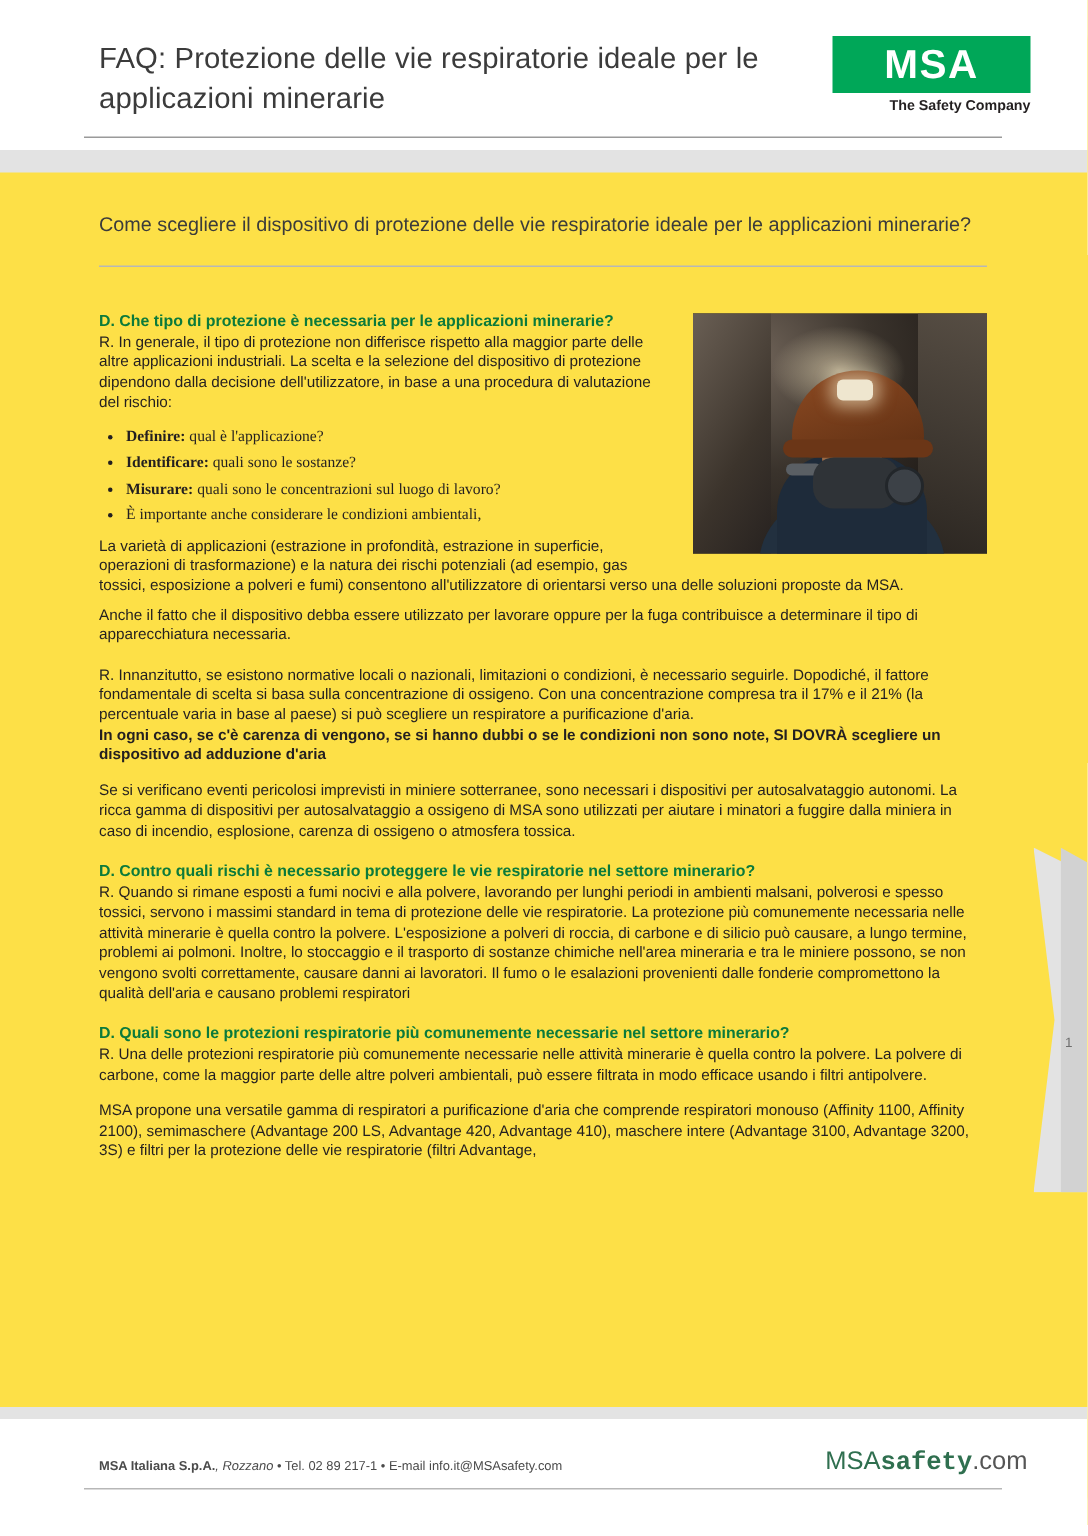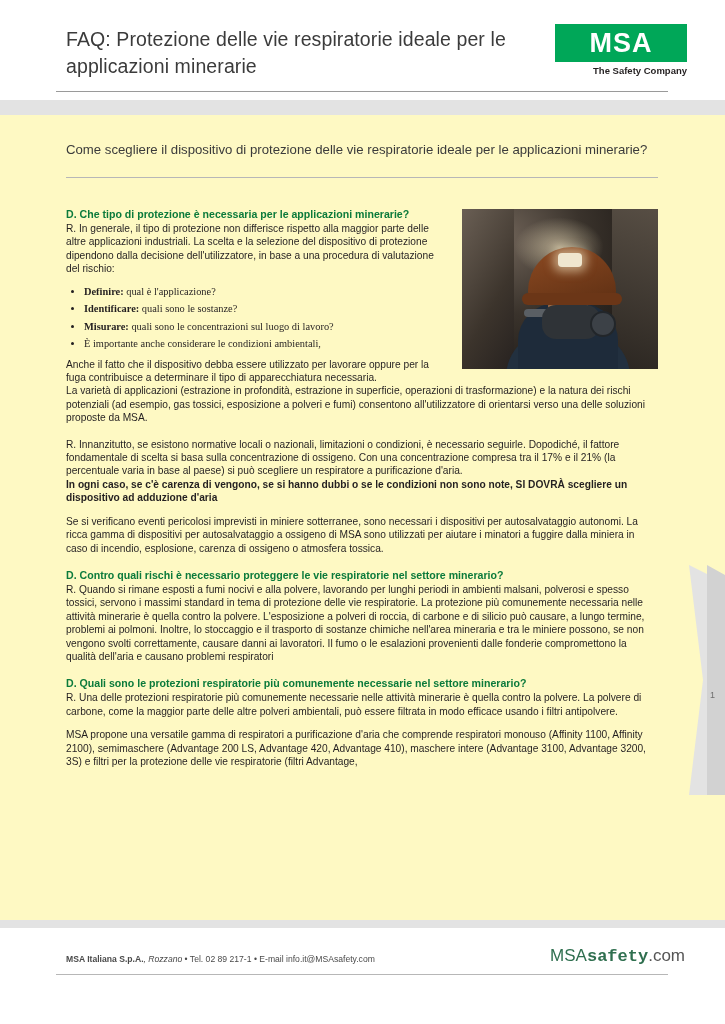--- a/index.html
+++ b/index.html
@@ -8,21 +8,21 @@
     width: 725px; height: 1024px;
     background: #ffffff;
     font-family: "Liberation Sans", sans-serif;
     color: #231f20;
     position: relative;
     overflow: hidden;
   }
   .page {
     position: relative;
     width: 725px; height: 1024px;
-    background: #fef9c3;
+    background: #fde047;
     border-radius: 27px;
   }
   
   .header {
     position: absolute; top:0; left:0; width:725px; height:100px;
     background:#ffffff;
   }
   .header-rule {
     position:absolute; left:56px; top:91px; width:612px; height:1px;
     background:#9a9a9a;
@@ -158,21 +158,21 @@
   .ribbon2 {
     position:absolute; right:0; top:565px; width:18px; height:230px;
     background:#d2d2d2;
     clip-path: polygon(0 0, 100% 10px, 100% 100%, 0 100%);
   }
   .pageno {
     position:absolute; right:10px; top:690px; font-size:9px; color:#6e6e6e;
   }
   
   .footer {
-    position:absolute; left:0; bottom:0; width:725px; height:104px;
+    position:absolute; left:0; bottom:0; width:725px; height:86px;
     background:#ffffff;
   }
   .footer-band {
     position:absolute; left:0; top:0; width:725px; height:8px; background:#e3e3e3;
   }
   .footer-rule {
     position:absolute; left:56px; top:54px; width:612px; height:1px; background:#b7b7b7;
   }
   .footer-text {
     position:absolute; left:66px; top:34px; font-size:8.6px; color:#4a4a4a;
@@ -235,22 +235,22 @@
           <li>
             <b>Identificare:</b><span> quali sono le sostanze?</span>
           </li>
           <li>
             <b>Misurare:</b><span> quali sono le concentrazioni sul luogo di lavoro?</span>
           </li>
           <li>
             <span>È importante anche considerare le condizioni ambientali,</span>
           </li>
         </ul>
+        <p class="a" style="margin-bottom:6px">La varietà di applicazioni (estrazione in profondità, estrazione in superficie, operazioni di trasformazione) e la natura dei rischi potenziali (ad esempio, gas tossici, esposizione a polveri e fumi) consentono all'utilizzatore di orientarsi verso una delle soluzioni proposte da MSA.</p>
         <p class="a">Anche il fatto che il dispositivo debba essere utilizzato per lavorare oppure per la fuga contribuisce a determinare il tipo di apparecchiatura necessaria.</p>
-        <p class="a" style="margin-bottom:6px">La varietà di applicazioni (estrazione in profondità, estrazione in superficie, operazioni di trasformazione) e la natura dei rischi potenziali (ad esempio, gas tossici, esposizione a polveri e fumi) consentono all'utilizzatore di orientarsi verso una delle soluzioni proposte da MSA.</p>
       </div>
 
       <div class="block">
         <p class="a">R. Innanzitutto, se esistono normative locali o nazionali, limitazioni o condizioni, è necessario seguirle. Dopodiché, il fattore fondamentale di scelta si basa sulla concentrazione di ossigeno. Con una concentrazione compresa tra il 17% e il 21% (la percentuale varia in base al paese) si può scegliere un respiratore a purificazione d'aria.</p>
         <p class="a bold">In ogni caso, se c'è carenza di vengono, se si hanno dubbi o se le condizioni non sono note, SI DOVRÀ scegliere un dispositivo ad adduzione d'aria</p>
         <p class="a" style="margin-top:10px">Se si verificano eventi pericolosi imprevisti in miniere sotterranee, sono necessari i dispositivi per autosalvataggio autonomi. La ricca gamma di dispositivi per autosalvataggio a ossigeno di MSA sono utilizzati per aiutare i minatori a fuggire dalla miniera in caso di incendio, esplosione, carenza di ossigeno o atmosfera tossica.</p>
       </div>
 
       <div class="block">
         <h3 class="q">D. Contro quali rischi è necessario proteggere le vie respiratorie nel settore minerario?</h3>

